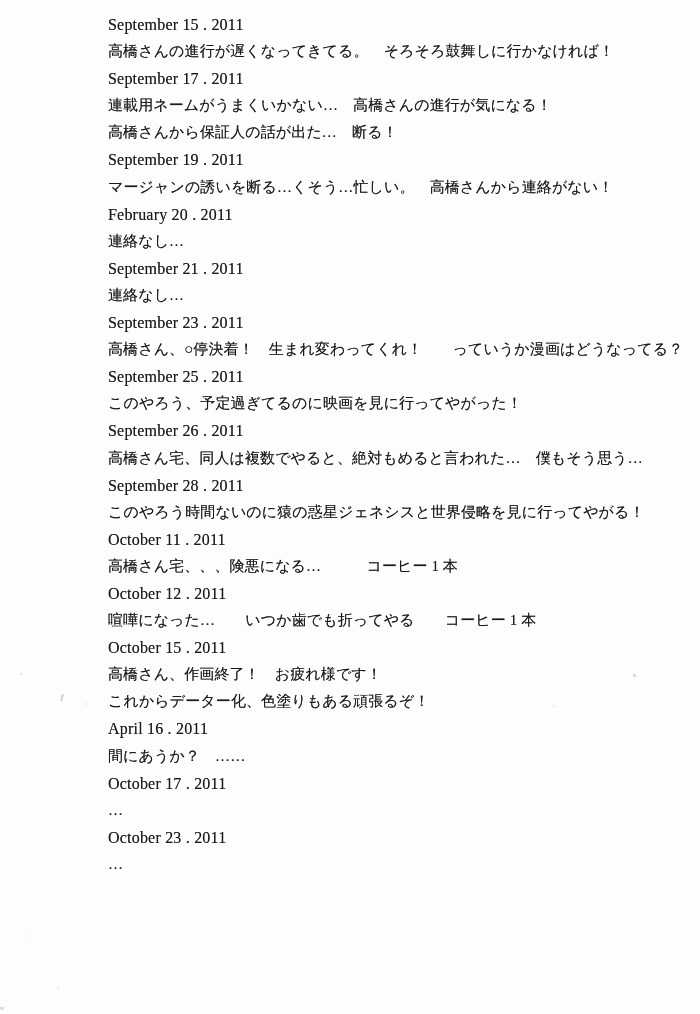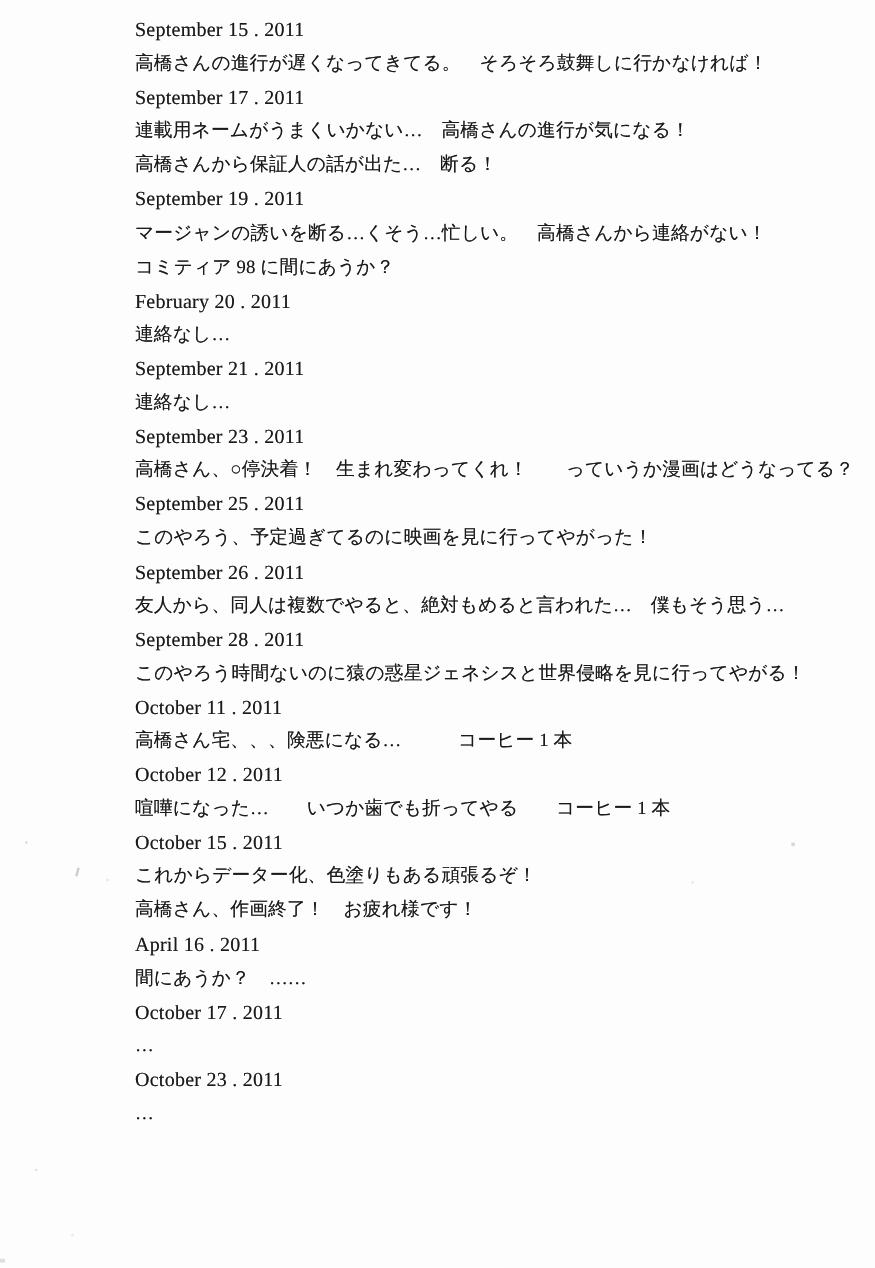--- a/index.html
+++ b/index.html
@@ -68,40 +68,39 @@
 
 <div class="page" style="background: rgb(253, 253, 253); color: rgb(26, 26, 26);">
   <div class="text-block">
       <div class="line date">September 15 . 2011</div>
       <div class="line entry">高橋さんの進行が遅くなってきてる。　そろそろ鼓舞しに行かなければ！</div>
       <div class="line date">September 17 . 2011</div>
       <div class="line entry">連載用ネームがうまくいかない…　高橋さんの進行が気になる！</div>
       <div class="line entry">高橋さんから保証人の話が出た…　断る！</div>
       <div class="line date">September 19 . 2011</div>
       <div class="line entry">マージャンの誘いを断る…くそう…忙しい。　高橋さんから連絡がない！</div>
-      <div class="line entry">コミティア 98 に間にあうか？</div>
       <div class="line date">February 20 . 2011</div>
       <div class="line entry">連絡なし…</div>
       <div class="line date">September 21 . 2011</div>
       <div class="line entry">連絡なし…</div>
       <div class="line date">September 23 . 2011</div>
       <div class="line entry">高橋さん、○停決着！　生まれ変わってくれ！　　っていうか漫画はどうなってる？</div>
       <div class="line date">September 25 . 2011</div>
       <div class="line entry">このやろう、予定過ぎてるのに映画を見に行ってやがった！</div>
       <div class="line date">September 26 . 2011</div>
-      <div class="line entry">友人から、同人は複数でやると、絶対もめると言われた…　僕もそう思う…</div>
+      <div class="line entry">高橋さん宅、同人は複数でやると、絶対もめると言われた…　僕もそう思う…</div>
       <div class="line date">September 28 . 2011</div>
       <div class="line entry">このやろう時間ないのに猿の惑星ジェネシスと世界侵略を見に行ってやがる！</div>
       <div class="line date">October 11 . 2011</div>
       <div class="line entry">高橋さん宅、、、険悪になる…　　　コーヒー 1 本</div>
       <div class="line date">October 12 . 2011</div>
       <div class="line entry">喧嘩になった…　　いつか歯でも折ってやる　　コーヒー 1 本</div>
       <div class="line date">October 15 . 2011</div>
+      <div class="line entry">高橋さん、作画終了！　お疲れ様です！</div>
       <div class="line entry">これからデーター化、色塗りもある頑張るぞ！</div>
-      <div class="line entry">高橋さん、作画終了！　お疲れ様です！</div>
       <div class="line date">April 16 . 2011</div>
       <div class="line entry">間にあうか？　……</div>
       <div class="line date">October 17 . 2011</div>
       <div class="line entry">…</div>
       <div class="line date">October 23 . 2011</div>
       <div class="line entry">…</div>
     </div>
 
   <span class="artifact dot" style="left:20px;  top:673px;"></span>
   <span class="artifact slash" style="left:61px;  top:694px;"></span>

